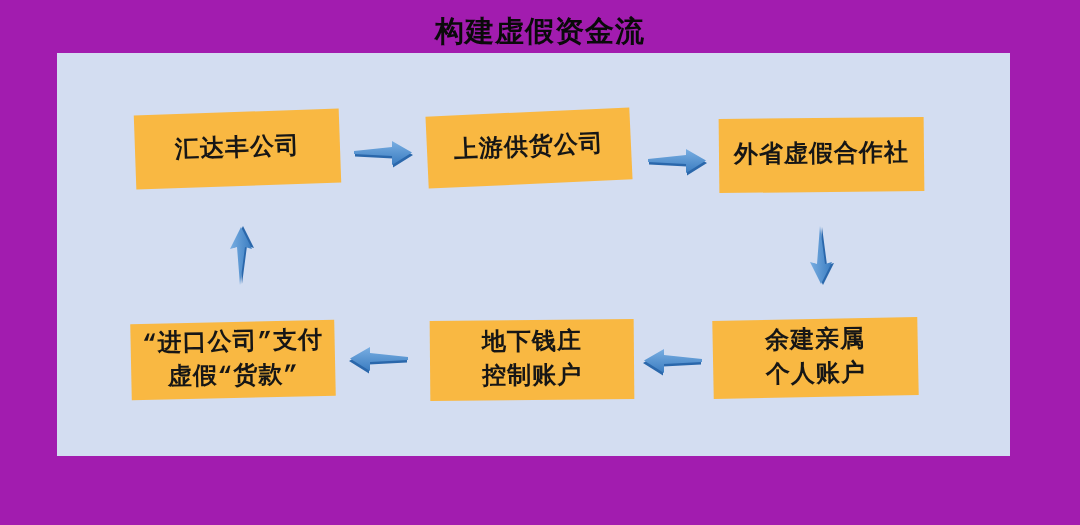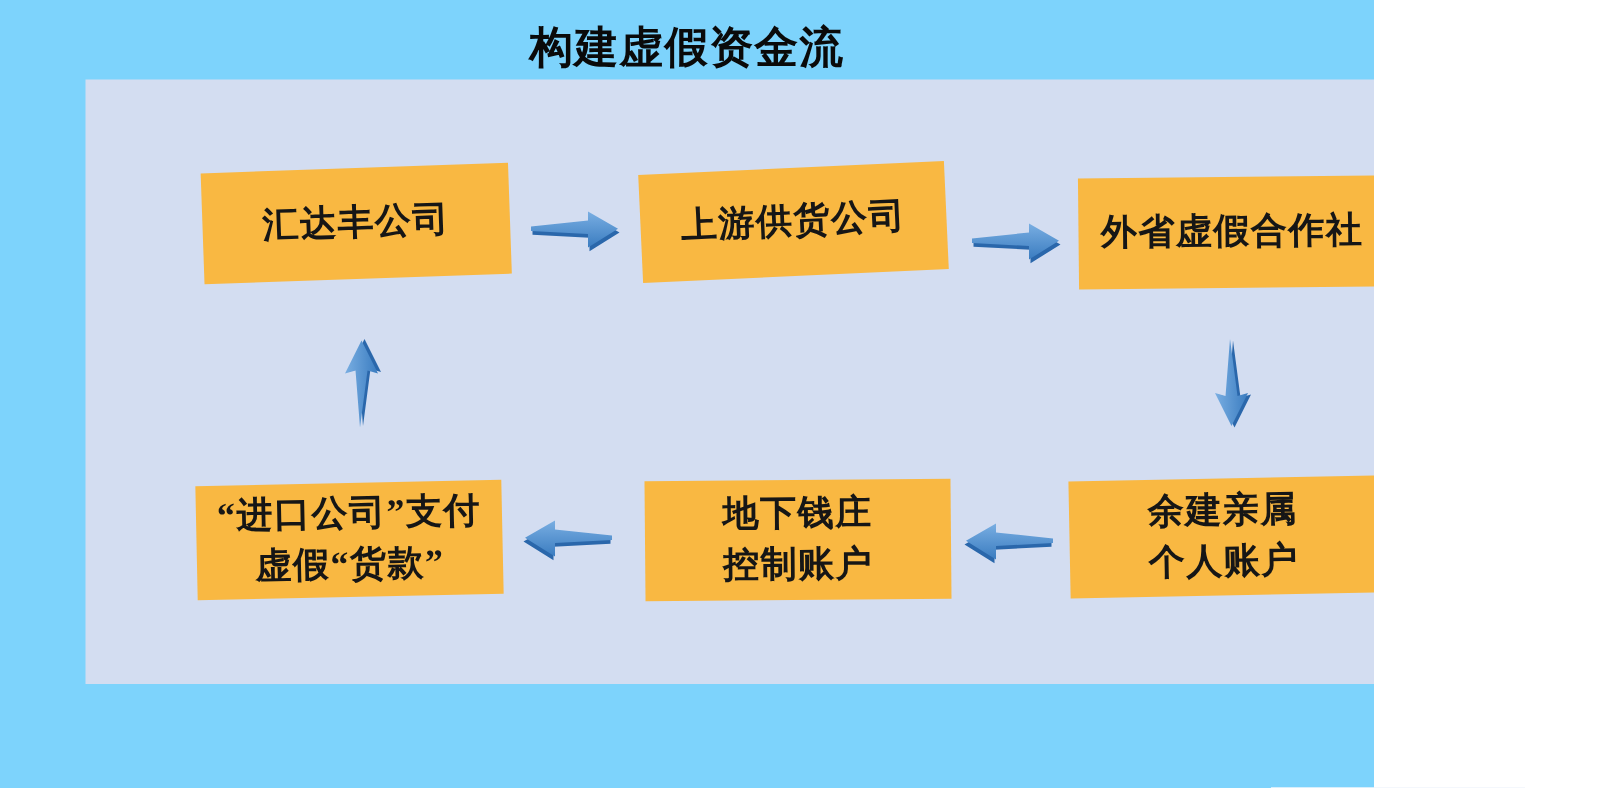--- a/index.html
+++ b/index.html
@@ -1,22 +1,22 @@
 <!DOCTYPE html>
 <html><head>
 <meta charset="utf-8">
 <style>
   html, body { margin: 0; padding: 0; background: #ffffff; }
   .stage {
     position: relative;
-    width: 916px;
+    width: 1080px;
     height: 525px;
-    background: #7dd3fc;
+    background: #a21caf;
     overflow: hidden;
-    font-family: Liberation Serif, serif;
+    font-family: Liberation Mono, monospace;
   }
   .title {
     position: absolute;
     left: 0; top: 12px;
     width: 100%;
     text-align: center;
     font-size: 29px;
     font-weight: 700;
     color: #0a0a0a;
     letter-spacing: 1px;

